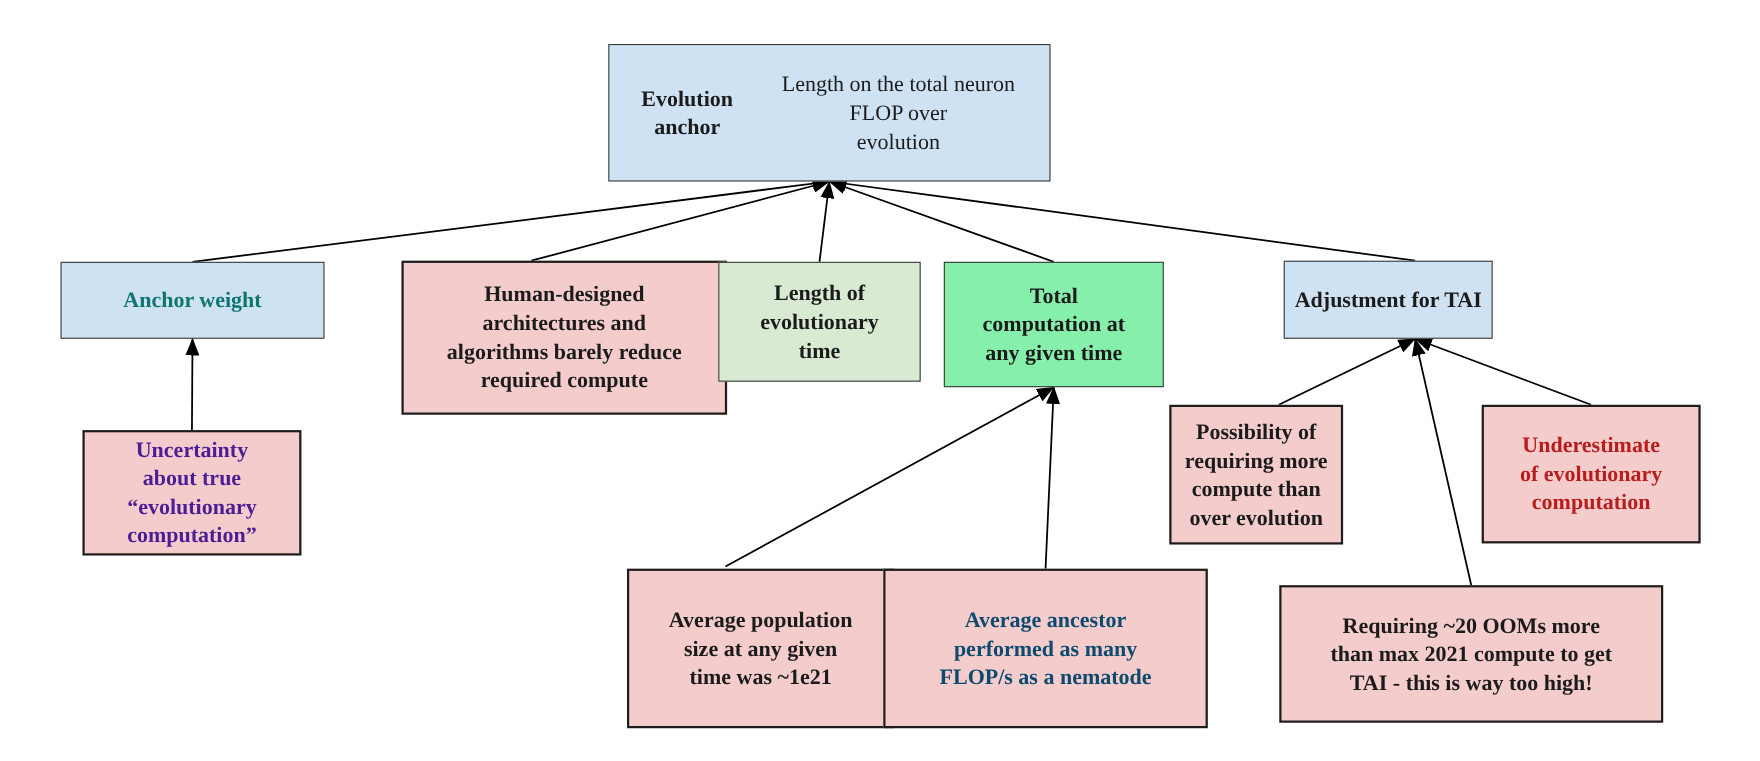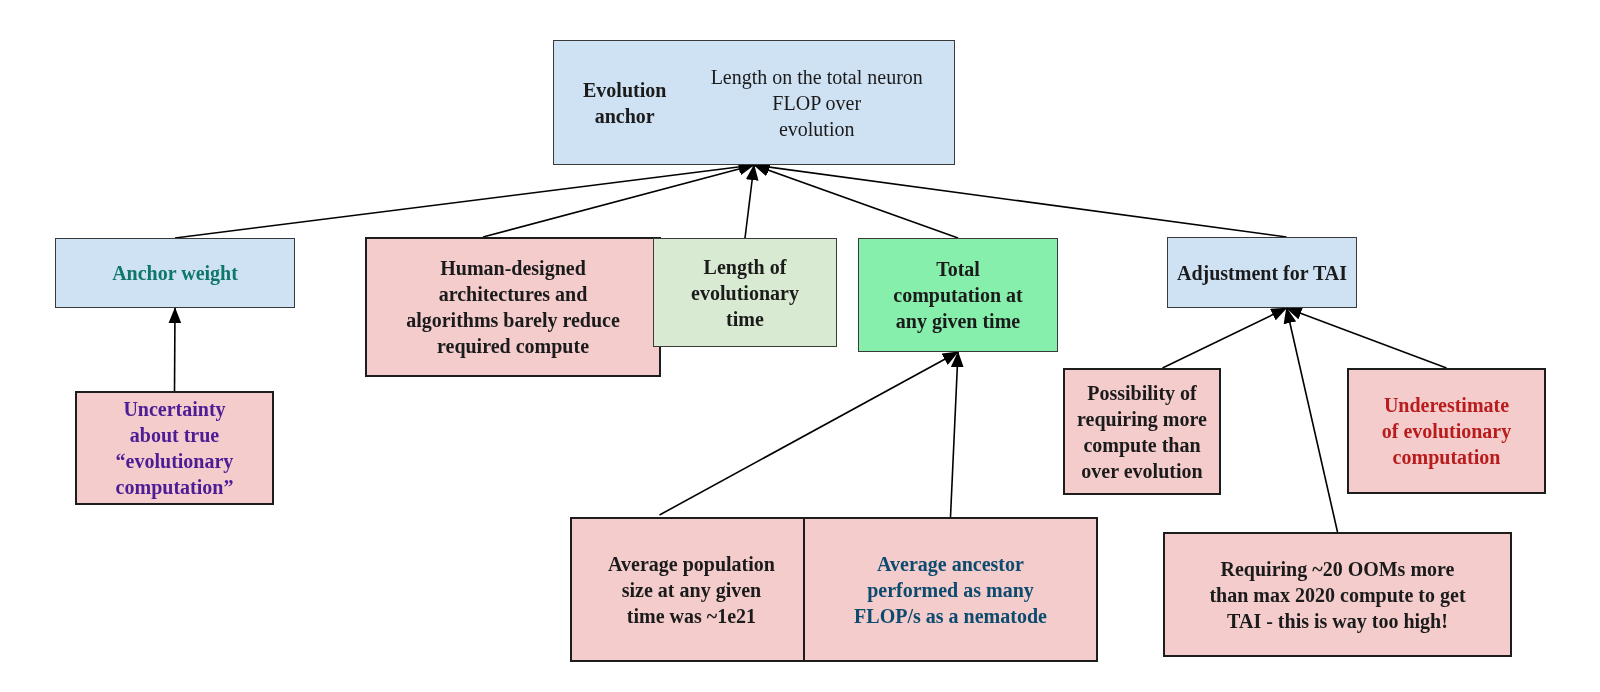--- a/index.html
+++ b/index.html
@@ -136,17 +136,17 @@
   </div>
 
   <div class="node b-thick n-avg_ancestor" style="background: rgb(244, 204, 204); color: #0c4a6e;">
     <span class="label">Average ancestor
 performed as many
 FLOP/s as a nematode</span>
   </div>
 
   <div class="node b-thick n-requiring_ooms" style="background: rgb(244, 204, 204); color: rgb(27, 27, 27);">
     <span class="label">Requiring ~20 OOMs more
-than max 2020 compute to get
+than max 2021 compute to get
 TAI  - this is way too high!</span>
   </div>
 
 </div>
 
 </body></html>

